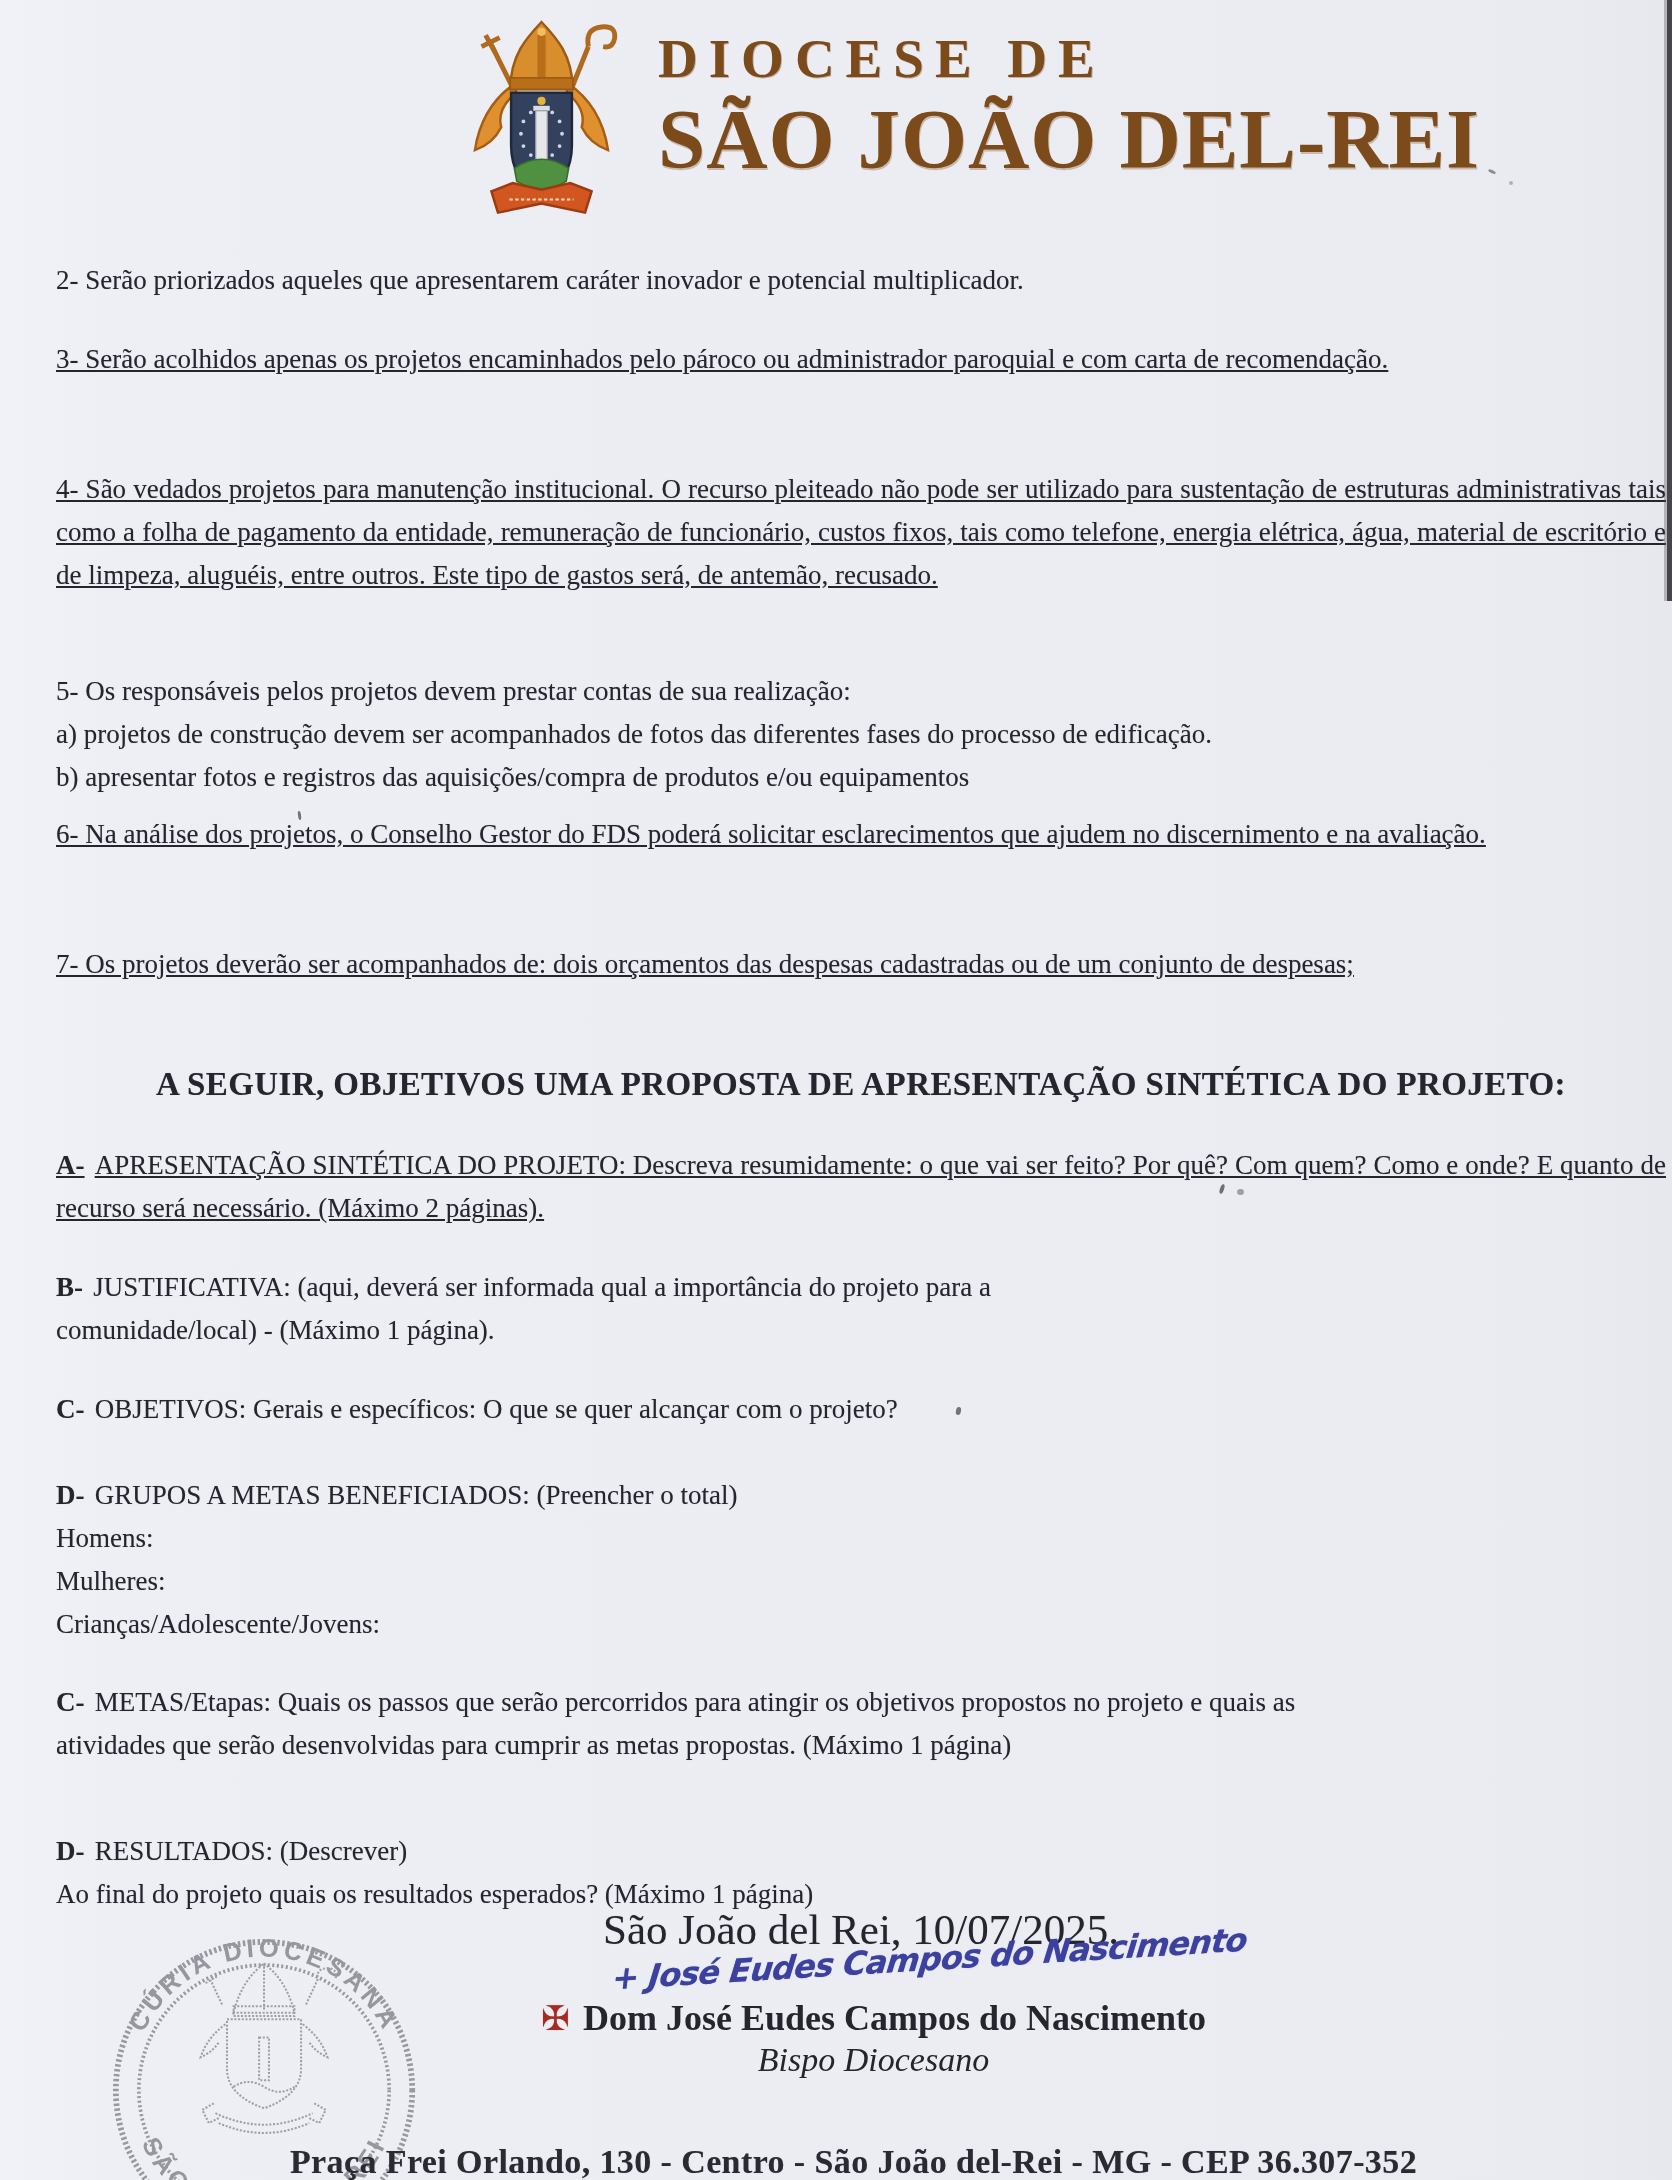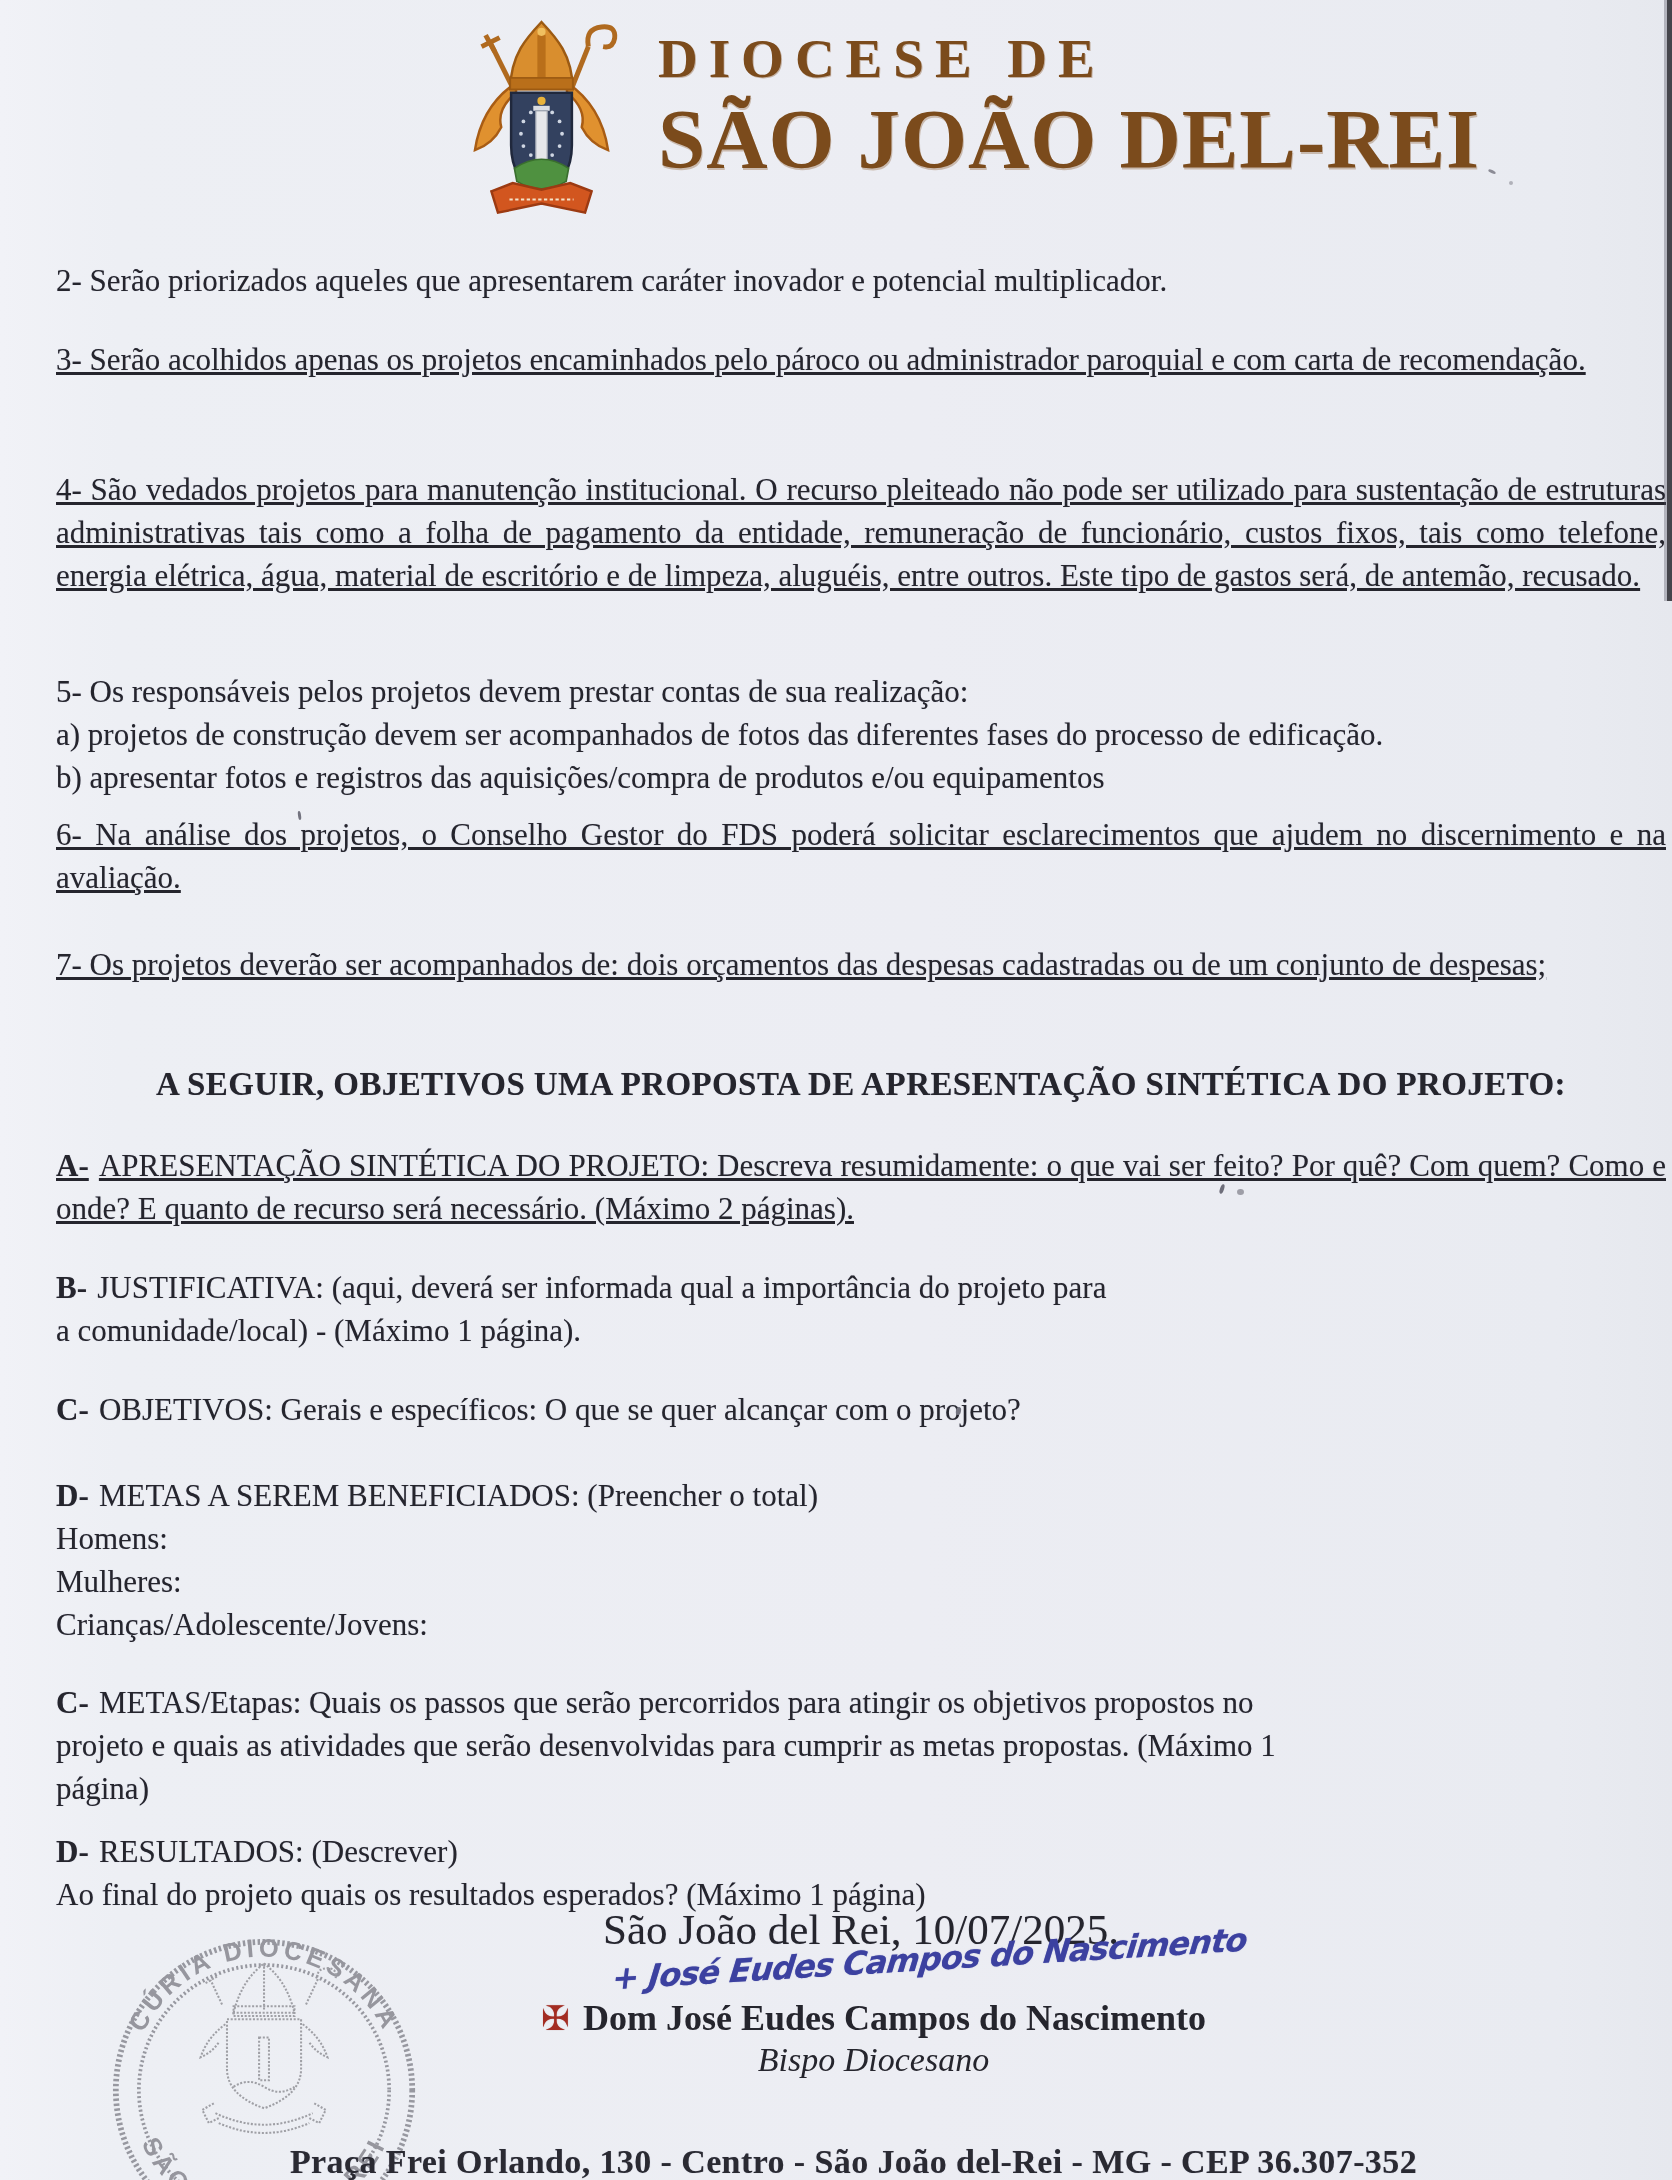--- a/index.html
+++ b/index.html
@@ -13,21 +13,21 @@
     color:#25252d;
   }
   
   .logo{position:absolute;left:447px;top:10.2px;width:189px;height:213px;}
   .wordmark{position:absolute;left:658px;top:29px;color:#7b4b1c;}
   .wm1{font-size:55px;line-height:60px;letter-spacing:11px;font-weight:bold;
        text-shadow:0.9px 0.9px 0 rgba(122,70,20,.35);}
   .wm2{font-size:85px;line-height:90px;letter-spacing:0.9px;font-weight:bold;margin-top:5.1px;
        text-shadow:0.9px 1.7px 0 rgba(122,70,20,.3);}
   
-  .block{position:absolute;left:56px;width:1610px;font-size:31px;line-height:43px;
+  .block{position:absolute;left:56px;width:1610px;font-size:27px;line-height:43px;
          text-shadow:0 0 0.9px rgba(45,45,95,.28);}
   .just{text-align:justify;text-decoration:underline;}
   .heading{font-weight:bold;text-align:center;font-size:33px;letter-spacing:0.4px;}
   .seclabel{font-weight:bold;margin-right:10.2px;}
   .narrow-b{max-width:1056px;}
   .narrow-c2{max-width:1244px;}
   .dateline{text-align:center;font-size:43px;}
   
   .handwriting{
     position:absolute;left:612px;top:1940px;
@@ -142,21 +142,21 @@
   <div class="block narrow-b" style="top:1266px">
     <span class="seclabel">B-</span><span>JUSTIFICATIVA: (aqui, deverá ser informada qual a importância do projeto para a comunidade/local) - (Máximo 1 página).</span>
   </div>
 
   <div class="block" style="top:1388px">
     <span class="seclabel">C-</span><span>OBJETIVOS: Gerais e específicos: O que se quer alcançar com o projeto?</span>
   </div>
 
   <div class="block" style="top:1474px">
     <div>
-      <span class="seclabel">D-</span><span>METAS A SEREM BENEFICIADOS: (Preencher o total)</span>
+      <span class="seclabel">D-</span><span>GRUPOS A METAS BENEFICIADOS: (Preencher o total)</span>
     </div>
     <div>Homens:</div>
     <div>Mulheres:</div>
     <div>Crianças/Adolescente/Jovens:</div>
   </div>
 
   <div class="block narrow-c2" style="top:1681px">
     <span class="seclabel">C-</span><span>METAS/Etapas: Quais os passos que serão percorridos para atingir os objetivos propostos no projeto e quais as atividades que serão desenvolvidas para cumprir as metas propostas. (Máximo 1 página)</span>
   </div>
 

